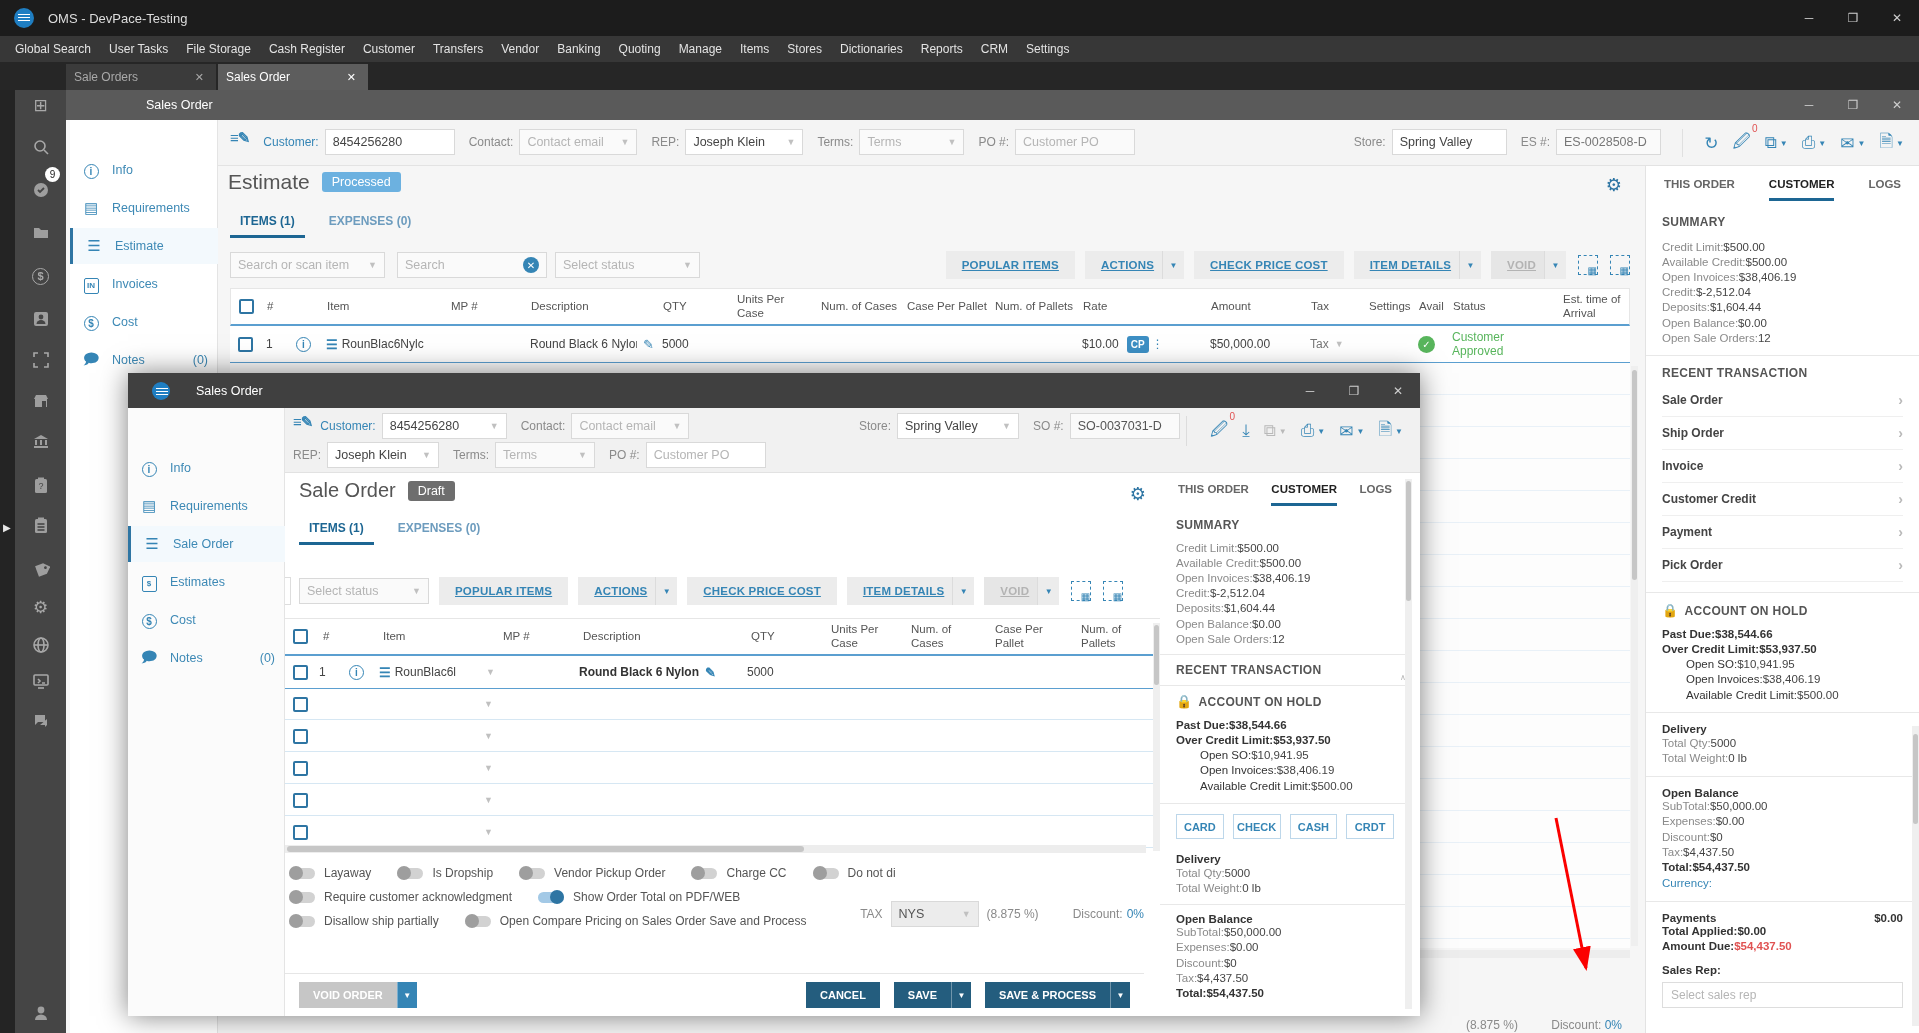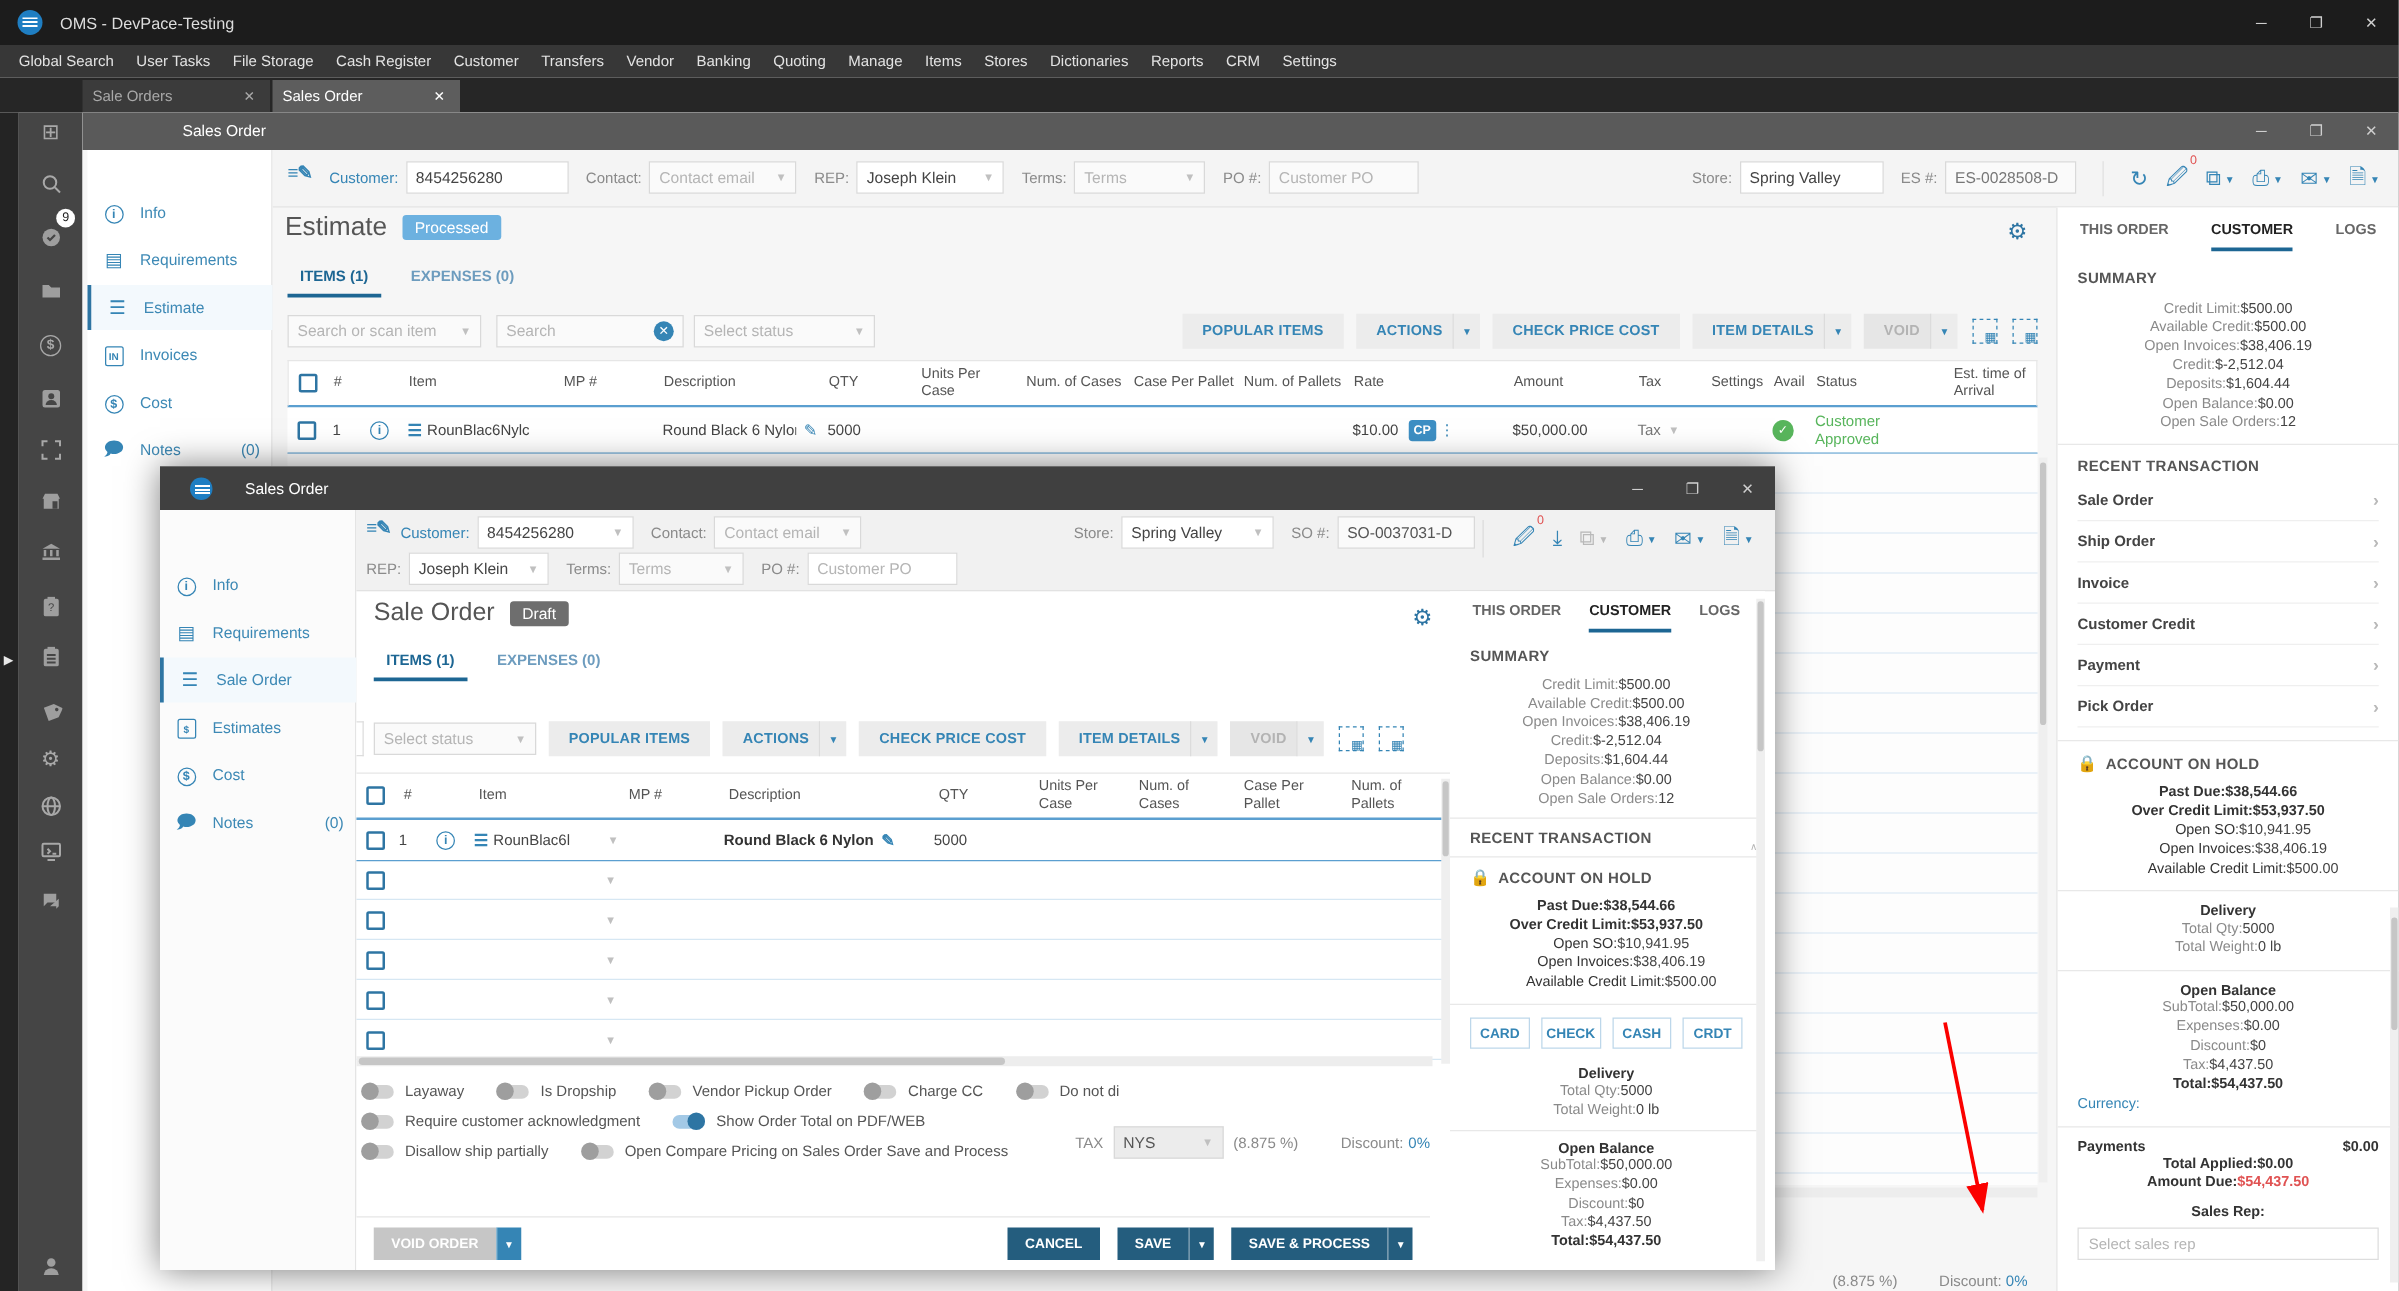--- a/index.html
+++ b/index.html
@@ -64,21 +64,21 @@
   .big-title { font-size:21px; color:#555; }
   .status-badge { margin-left:12px; background:#6cb1e0; color:#fff; font-size:12.5px; padding:3px 10px; border-radius:3px; }
   .status-badge.gray { background:#6e6e6e; }
   .gear { position:absolute; right:18px; top:8px; color:#2e75a3; font-size:18px; }
   .sub-tabs { position:absolute; left:12px; top:40px; display:flex; border-bottom:0; }
   .stab { font-size:12px; font-weight:bold; color:#6d9cbe; padding:8px 10px 7px; margin-right:14px; }
   .stab.active { color:#1d6693; border-bottom:3px solid #1d6693; }
   .searchbar { position:absolute; left:12px; top:84px; right:10px; height:30px; display:flex; align-items:center; }
   .clear-ic { display:inline-flex; width:16px; height:16px; border-radius:50%; background:#3585b5; color:#fff; font-size:10px; align-items:center; justify-content:center; margin-left:-24px; }
   .tb-btns { margin-left:auto; display:flex; align-items:center; }
-  .gbtn { background:#ececec; color:#3585b5; font-size:11.5px; font-weight:bold; height:28px; display:flex; align-items:center; padding:0 16px; margin-left:10px; letter-spacing:.2px; }
+  .gbtn { background:#ececec; color:#3585b5; font-size:11.5px; font-weight:bold; height:28px; display:flex; align-items:center; padding:0 16px; margin-left:10px; letter-spacing:.2px;text-decoration:underline; }
   .gbtn.split { padding-right:8px; }
   .splitc { background:#ececec; color:#3585b5; height:28px; width:22px; display:flex; align-items:center; justify-content:center; font-size:8px; border-left:1px solid #dcdcdc; }
   .gbtn.disabled { color:#b3b3b3; background:#e6e6e6; }
   .gridic { width:20px; height:20px; border:1.5px dashed #3585b5; margin-left:12px; position:relative; }
   .gridic::after { content:"▦"; color:#3585b5; font-size:10px; position:absolute; right:0; bottom:-2px; }
 
   .tgrid { display:grid; align-items:center; }
   .est-grid { grid-template-columns:32px 30px 30px 124px 80px 132px 74px 84px 86px 88px 88px 128px 100px 58px 50px 34px 110px 92px; }
   .thead { position:absolute; left:12px; right:10px; top:122px; height:38px; background:#fff; border:1px solid #e6e6e6; border-bottom:2px solid #5b9fd0; }
   .hc { font-size:11.5px; color:#555; line-height:1.15; padding:0 4px; white-space:normal; }
@@ -100,21 +100,21 @@
   .mc-discount { position:absolute; right:18px; top:852px; font-size:12px; color:#8a8a8a; }
   .mc-discount .pct { margin-right:30px; }
   .bluetxt { color:#3585b5; }
 
   
   .rp { position:absolute; right:0; top:76px; width:274px; bottom:0; background:#fff; border-left:1px solid #e3e3e3; padding:0 16px; overflow:hidden; }
   .rp-tabs { display:flex; justify-content:space-between; padding:12px 2px 0; }
   .rptab { font-size:11.5px; font-weight:bold; color:#666; padding-bottom:8px; }
   .rptab.active { color:#222; border-bottom:3px solid #1d6693; }
   .sec-h { font-size:12px; font-weight:bold; color:#555; letter-spacing:.3px; }
-  .kv { display:flex; justify-content:center; font-size:11.5px; color:#8a8a8a; padding:1.6px 0; }
+  .kv { display:flex; justify-content:flex-start; font-size:11.5px; color:#8a8a8a; padding:1.6px 0; }
   .kv .v { color:#444; }
   .kv.bold .k, .kv.bold .v { color:#333; font-weight:bold; }
   .kv.indent { padding-left:24px; }
   .kv.red .v { color:#e05252; font-weight:bold; }
   .divline { border-top:1px solid #e8e8e8; margin:10px -16px; }
   .rt-item { display:flex; justify-content:space-between; align-items:center; font-size:12px; font-weight:bold; color:#444; padding:8px 0; border-bottom:1px solid #efefef; }
   .rt-item .chev { color:#b9b9b9; font-size:14px; }
   .lockic { color:#d9534f; font-size:13px; margin-right:6px; }
   .aoh .kv .k { color:#333; }
   .pay-head { display:flex; justify-content:space-between; font-size:11.5px; font-weight:bold; color:#333; }

